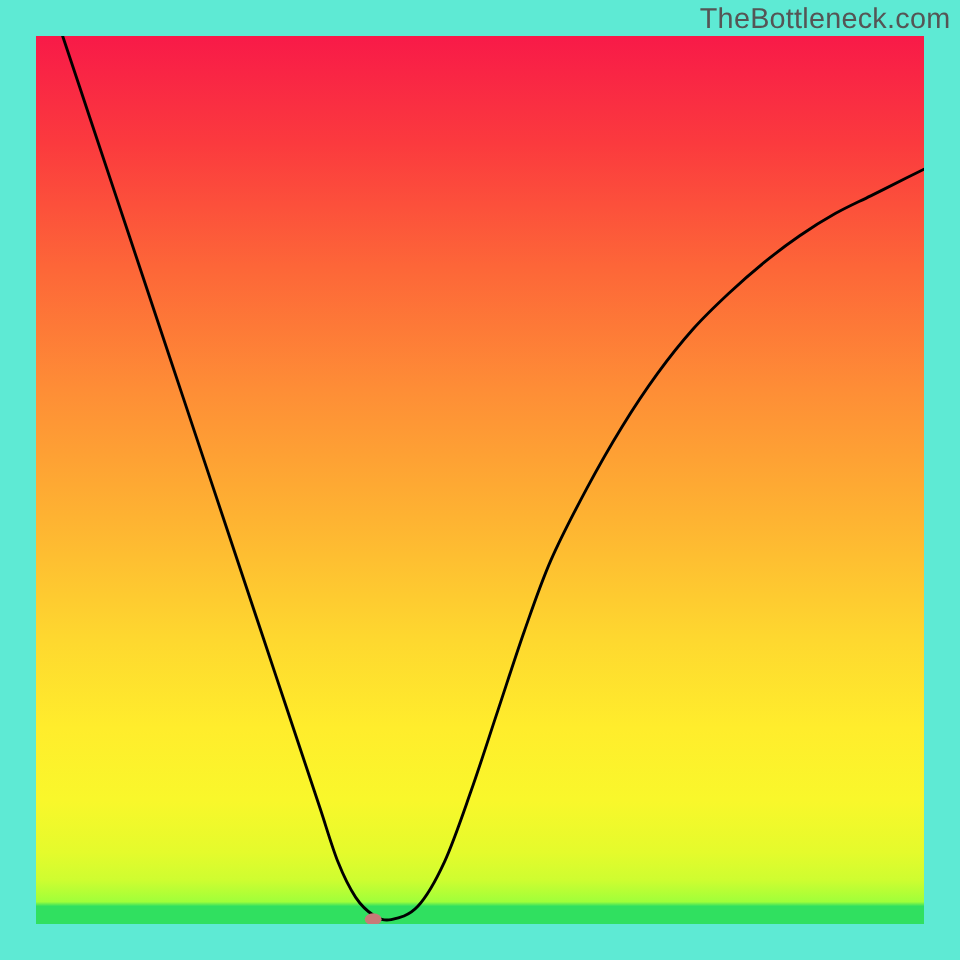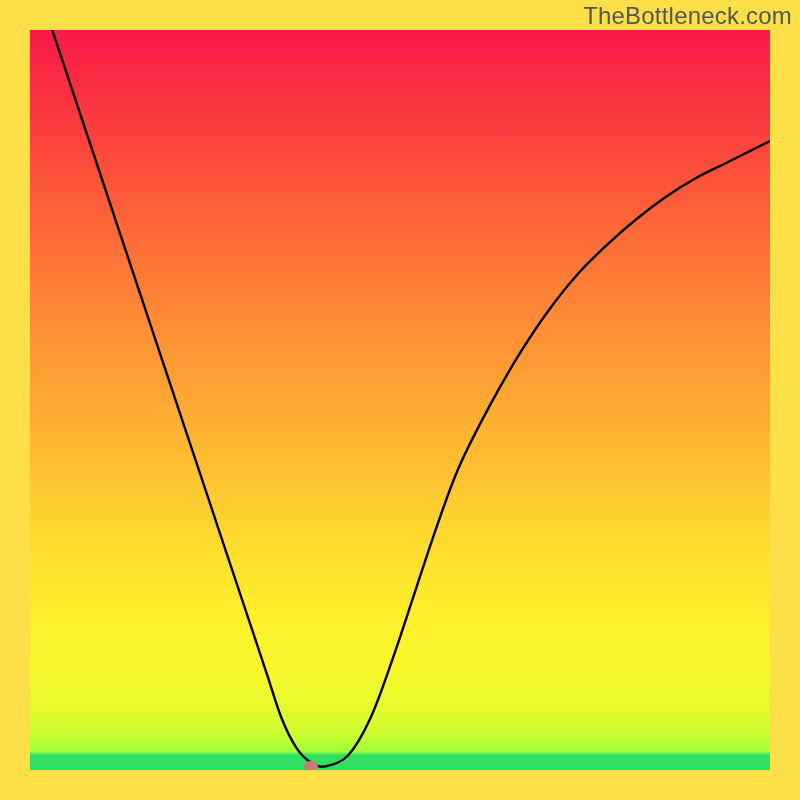--- a/index.html
+++ b/index.html
@@ -8,21 +8,21 @@
     width: 800px;
     height: 800px;
     background: #000;
     font-family: Arial, Helvetica, sans-serif;
     overflow: hidden;
   }
   .frame {
     position: relative;
     width: 800px;
     height: 800px;
-    background: #fde047;
+    background: #5eead4;
   }
   .watermark {
     position: absolute;
     top: 2px;
     right: 8px;
     color: #555;
     font-size: 24px;
     font-weight: 400;
     letter-spacing: 0.2px;
     z-index: 20;

